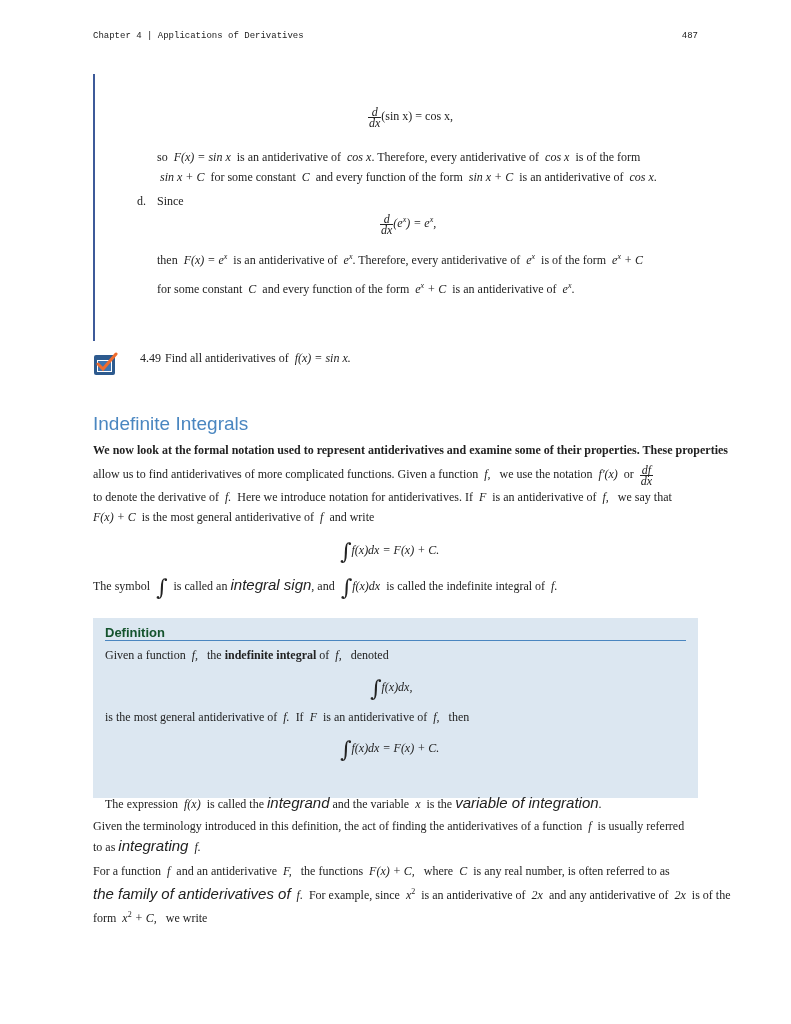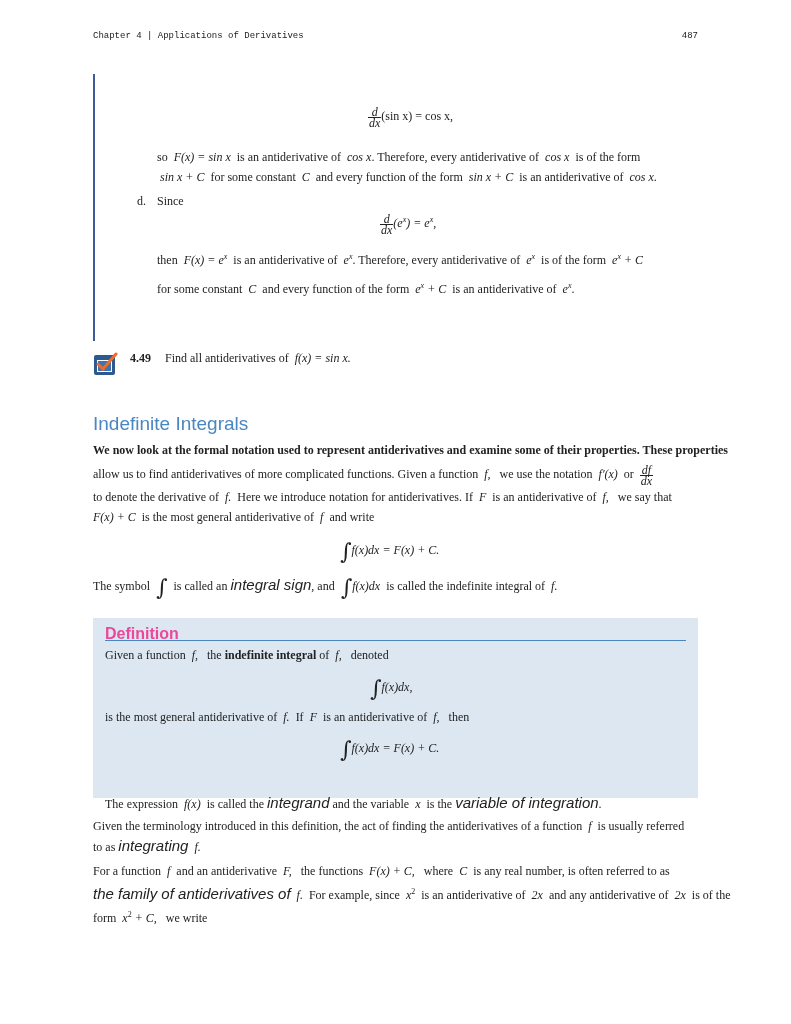--- a/index.html
+++ b/index.html
@@ -12,24 +12,24 @@
   .vbar { left: 93px; top: 74px; width: 2px; height: 267px; background: #3d5a99; }
   .m { font-style: italic; font-family: "Liberation Serif", serif; }
   .line { white-space: nowrap; line-height: 14px; }
   .frac { display: inline-block; vertical-align: middle; text-align: center; font-style: italic; line-height: 10px; font-size: 12px; }
   .frac .num { display: block; border-bottom: 1px solid #222; padding: 0 1px; }
   .frac .den { display: block; padding: 0 1px; }
   .integral { font-size: 22px; font-style: italic; vertical-align: -5px; line-height: 10px; font-family: "DejaVu Serif", serif; }
   .section-title { left: 93px; top: 413px; font-family: "Liberation Sans", sans-serif; font-weight: normal;
                    font-size: 19px; color: #4a86c0; }
   .check-icon { left: 94px; top: 352px; width: 24px; height: 24px; }
-  .ex-num { left: 130px; top: 351px; font-weight: bold; }
+  .ex-num { left: 140px; top: 351px; font-weight: normal; }
   .ex-text { left: 165px; top: 351px; }
   .defbox { left: 93px; top: 618px; width: 605px; height: 180px; background: #dce7f1; }
-  .def-title { left: 105px; top: 625px; font-family: "Liberation Sans", sans-serif; font-weight: bold; font-size: 16px; color: #ec4899; }
+  .def-title { left: 105px; top: 625px; font-family: "Liberation Sans", sans-serif; font-weight: bold; font-size: 13px; color: #14532d; }
   .def-rule { left: 105px; top: 640px; width: 581px; height: 1px; background: #4a86c0; }
   .em-sans { font-family: "Liberation Sans", sans-serif; font-style: italic; font-size: 15px; text-align: center; }
   sup { font-size: 8px; vertical-align: 5px; line-height: 0; }
 </style>
 </head>
 <body>
 
 <div class="abs hdr hdr-left">Chapter 4 | Applications of Derivatives</div>
 <div class="abs hdr hdr-right">487</div>
 

